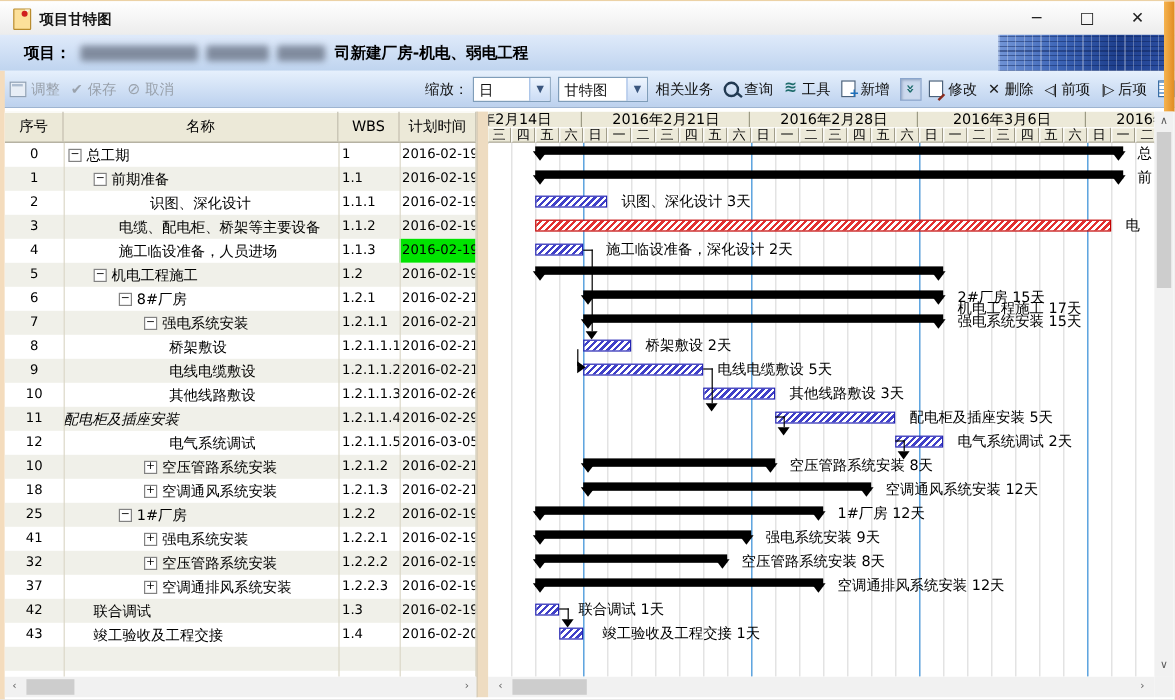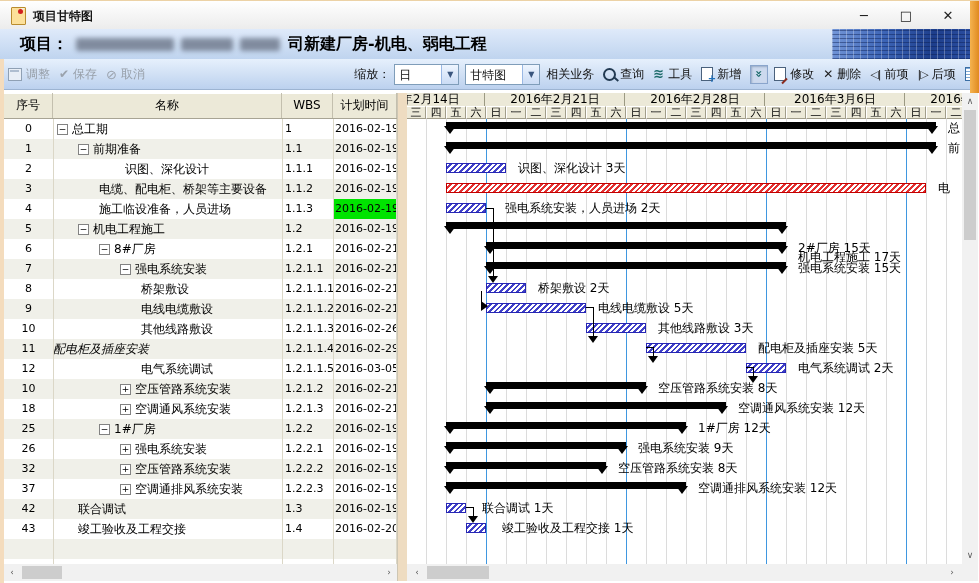--- a/index.html
+++ b/index.html
@@ -8,21 +8,21 @@
   
   .titlebar{position:absolute;left:0;top:0;width:979px;height:28px;background:linear-gradient(#ffffff,#ececec);border-bottom:1px solid #dcdcdc;}
   .app-icon{position:absolute;left:11px;top:6px;width:13px;height:16px;background:#fce09a;border:1px solid #b98c2e;border-radius:1px;}
   .app-icon:after{content:"";position:absolute;left:6px;top:1px;width:5px;height:5px;background:#d01f1f;border-radius:50%;}
   .app-icon:before{content:"";position:absolute;right:0;top:0;border-left:4px solid #f7f2e2;border-bottom:4px solid transparent;}
   .tb-title{position:absolute;left:33px;top:7px;font-size:12px;font-weight:bold;color:#151515;}
   .win-controls{position:absolute;right:10px;top:0;height:28px;display:flex;}
   .win-controls span{width:42px;height:28px;display:flex;align-items:center;justify-content:center;font-size:13px;color:#222;cursor:default;}
   
   .ph{position:absolute;left:0;top:28px;width:979px;height:30px;background:linear-gradient(#dfeafa,#bfd4ef);}
-  .ph-inner{position:absolute;left:20px;top:0;height:30px;display:flex;align-items:center;font-size:16px;font-weight:bold;color:#000;}
+  .ph-inner{position:absolute;left:20px;top:0;height:30px;display:flex;align-items:center;font-size:13px;font-weight:bold;color:#000;}
   .blobs{display:inline-flex;gap:7px;margin:0 8px;align-items:center;}
   .blobs i{display:inline-block;height:13px;background:#6d7789;border-radius:2px;filter:blur(2.5px);opacity:.8;}
   .b1{width:98px}.b2{width:52px}.b3{width:40px}
   .building{position:absolute;right:9px;top:0;width:138px;height:30px;
     background:
       repeating-linear-gradient(90deg,rgba(255,255,255,.28) 0 1px,transparent 1px 7px),
       repeating-linear-gradient(0deg,rgba(12,30,80,.45) 0 1px,transparent 1px 4px),
       linear-gradient(100deg,#7497d8 0%,#3c64b6 38%,#1d3e8c 72%,#2c4fa2 100%);}
   
   .toolbar{position:absolute;left:0;top:58px;width:979px;height:31px;background:linear-gradient(#e6f0fc,#bcd1ee);
@@ -328,21 +328,21 @@
         <div class="trow stripe" style="top: 300px;">
           <div class="cell c-seq">25</div>
           <div class="cell c-name" style="padding-left: 46px;">
             <div class="gbox">−</div>
             <span>1#厂房</span>
           </div>
           <div class="cell c-wbs">1.2.2</div>
           <div class="cell c-date">2016-02-19</div>
         </div>
         <div class="trow" style="top: 320px;">
-          <div class="cell c-seq">26</div>
+          <div class="cell c-seq">41</div>
           <div class="cell c-name" style="padding-left: 67px;">
             <div class="gbox">+</div>
             <span>强电系统安装</span>
           </div>
           <div class="cell c-wbs">1.2.2.1</div>
           <div class="cell c-date">2016-02-19</div>
         </div>
         <div class="trow stripe" style="top: 340px;">
           <div class="cell c-seq">32</div>
           <div class="cell c-name" style="padding-left: 67px;">
@@ -463,21 +463,21 @@
         <div class="bar-s" style="left: 39px; top: 23px; width: 490px;">
           <i class="l"></i>
           <i class="r"></i>
         </div>
         <div class="glabel" style="left: 541px; top: 22px;">前</div>
         <div class="bar-t" style="left: 39px; top: 44px; width: 58px;"></div>
         <div class="glabel" style="left: 111px; top: 42px;">识图、深化设计 3天</div>
         <div class="bar-t red" style="left: 39px; top: 64px; width: 478px;"></div>
         <div class="glabel" style="left: 531px; top: 62px;">电</div>
         <div class="bar-t" style="left: 39px; top: 84px; width: 38px;"></div>
-        <div class="glabel" style="left: 98px; top: 82px;">强电系统安装，人员进场 2天</div>
+        <div class="glabel" style="left: 98px; top: 82px;">施工临设准备，深化设计 2天</div>
         <div class="bar-s" style="left: 39px; top: 103px; width: 340px;">
           <i class="l"></i>
           <i class="r"></i>
         </div>
         <div class="glabel" style="left: 391px; top: 102px; margin-top: 29px;">机电工程施工 17天</div>
         <div class="bar-s" style="left: 79px; top: 123px; width: 300px;">
           <i class="l"></i>
           <i class="r"></i>
         </div>
         <div class="glabel" style="left: 391px; top: 122px;">2#厂房 15天</div>

